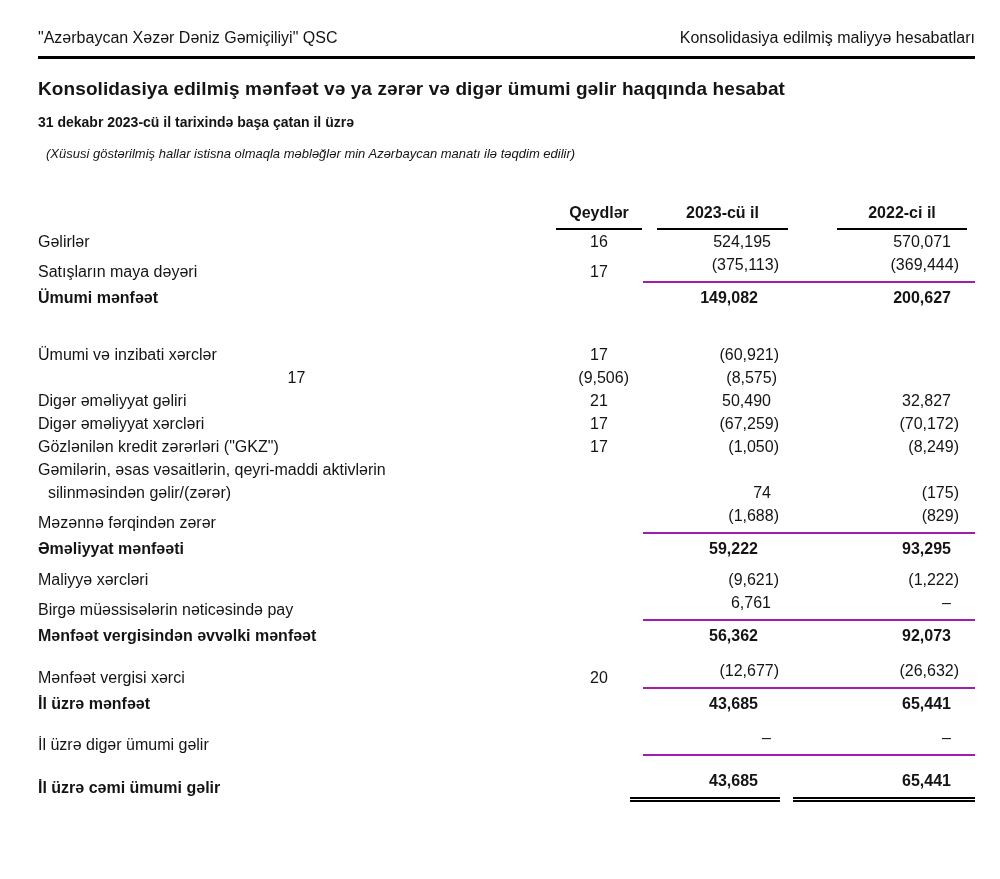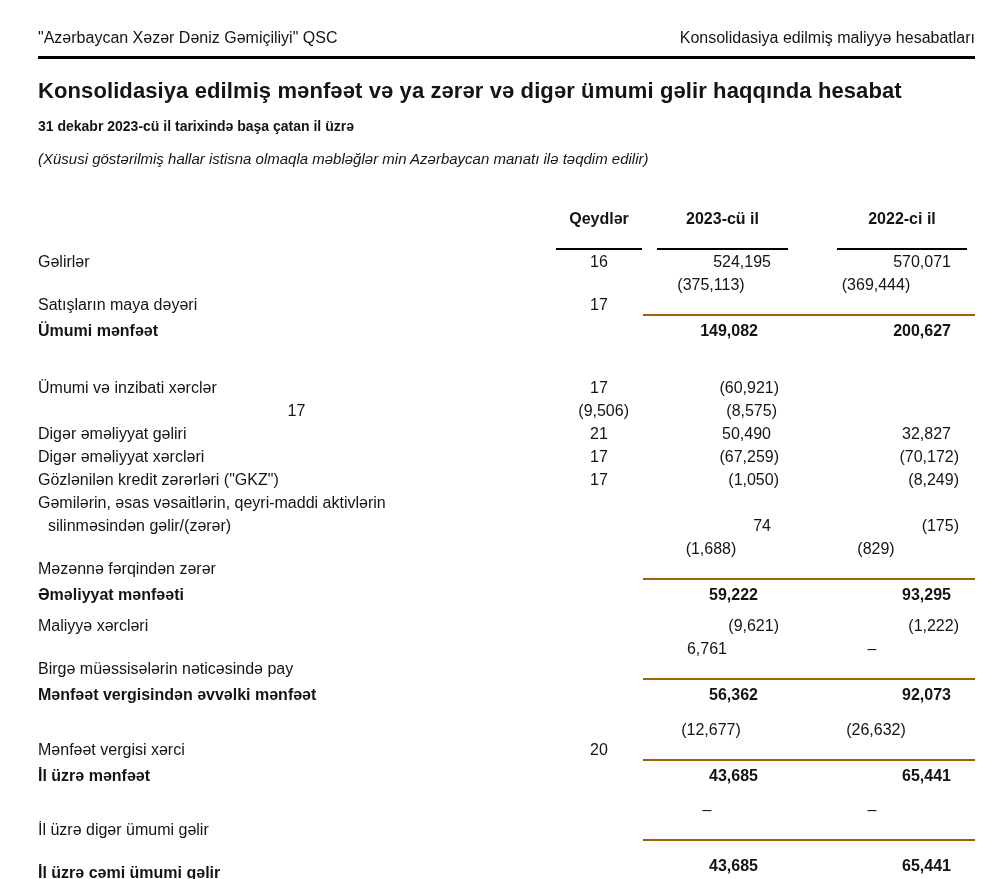--- a/index.html
+++ b/index.html
@@ -14,23 +14,23 @@
 
   
   .doc-header {
     display: flex; justify-content: space-between; align-items: flex-end;
     font-size: 16px; line-height: 20px;
     padding-bottom: 8px;
     border-bottom: 3px solid #000;
   }
 
   
-  .title    { margin-top: 19px; font-size: 22px; font-weight: bold; letter-spacing: 0.1px; }
+  .title    { margin-top: 19px; font-size: 19px; font-weight: bold; letter-spacing: 0.1px; }
   .subtitle { margin-top: 14px; font-size: 14px; font-weight: bold; }
-  .note     { margin-top: 16px; font-size: 15px; font-style: italic; }
+  .note     { margin-top: 16px; font-size: 13px; font-style: italic; margin-left: 8px; }
 
   
   .table { margin-top: 40px; font-size: 16px; }
   .trow {
     display: grid;
     grid-template-columns: 1fr 88px 150px 182px;
     align-items: end;
     line-height: 23px;
   }
   .lbl { padding-right: 6px; }
@@ -40,29 +40,29 @@
   .n23 { padding-right: 14px; }
   .n22 { padding-right: 16px; }
   .n23.pos { padding-right: 22px; }
   .n22.pos { padding-right: 24px; }
 
   
   .thead { font-weight: bold; }
   .thead .th {
     display: block;
     border-bottom: 2.5px solid #000;
-    padding-bottom: 18px;
+    padding-bottom: 4px;
     text-align: center;
   }
   .thead .th-note  { margin: 0 1px; }
   .thead .th-2023  { margin-left: 14px; margin-right: 5px; }
   .thead .th-2022  { margin-left: 44px; margin-right: 8px; }
 
   
-  .sum .num-cell { border-bottom: 2px solid #a16207; padding-bottom: 18px; text-align: center; }
+  .sum .num-cell { border-bottom: 2px solid #a21caf; padding-bottom: 5px; }
   
   .b { font-weight: bold; gap: 13px; }
   .b .num-cell, .b .lbl { padding-top: 3px; }
 
   
   .dbl .num-cell { position: relative; border-bottom: 2px solid #000; padding-bottom: 5px; }
   .dbl .num-cell::after {
     content: ""; position: absolute; left: 0; right: 0; bottom: -5px;
     border-bottom: 2px solid #000;
   }

